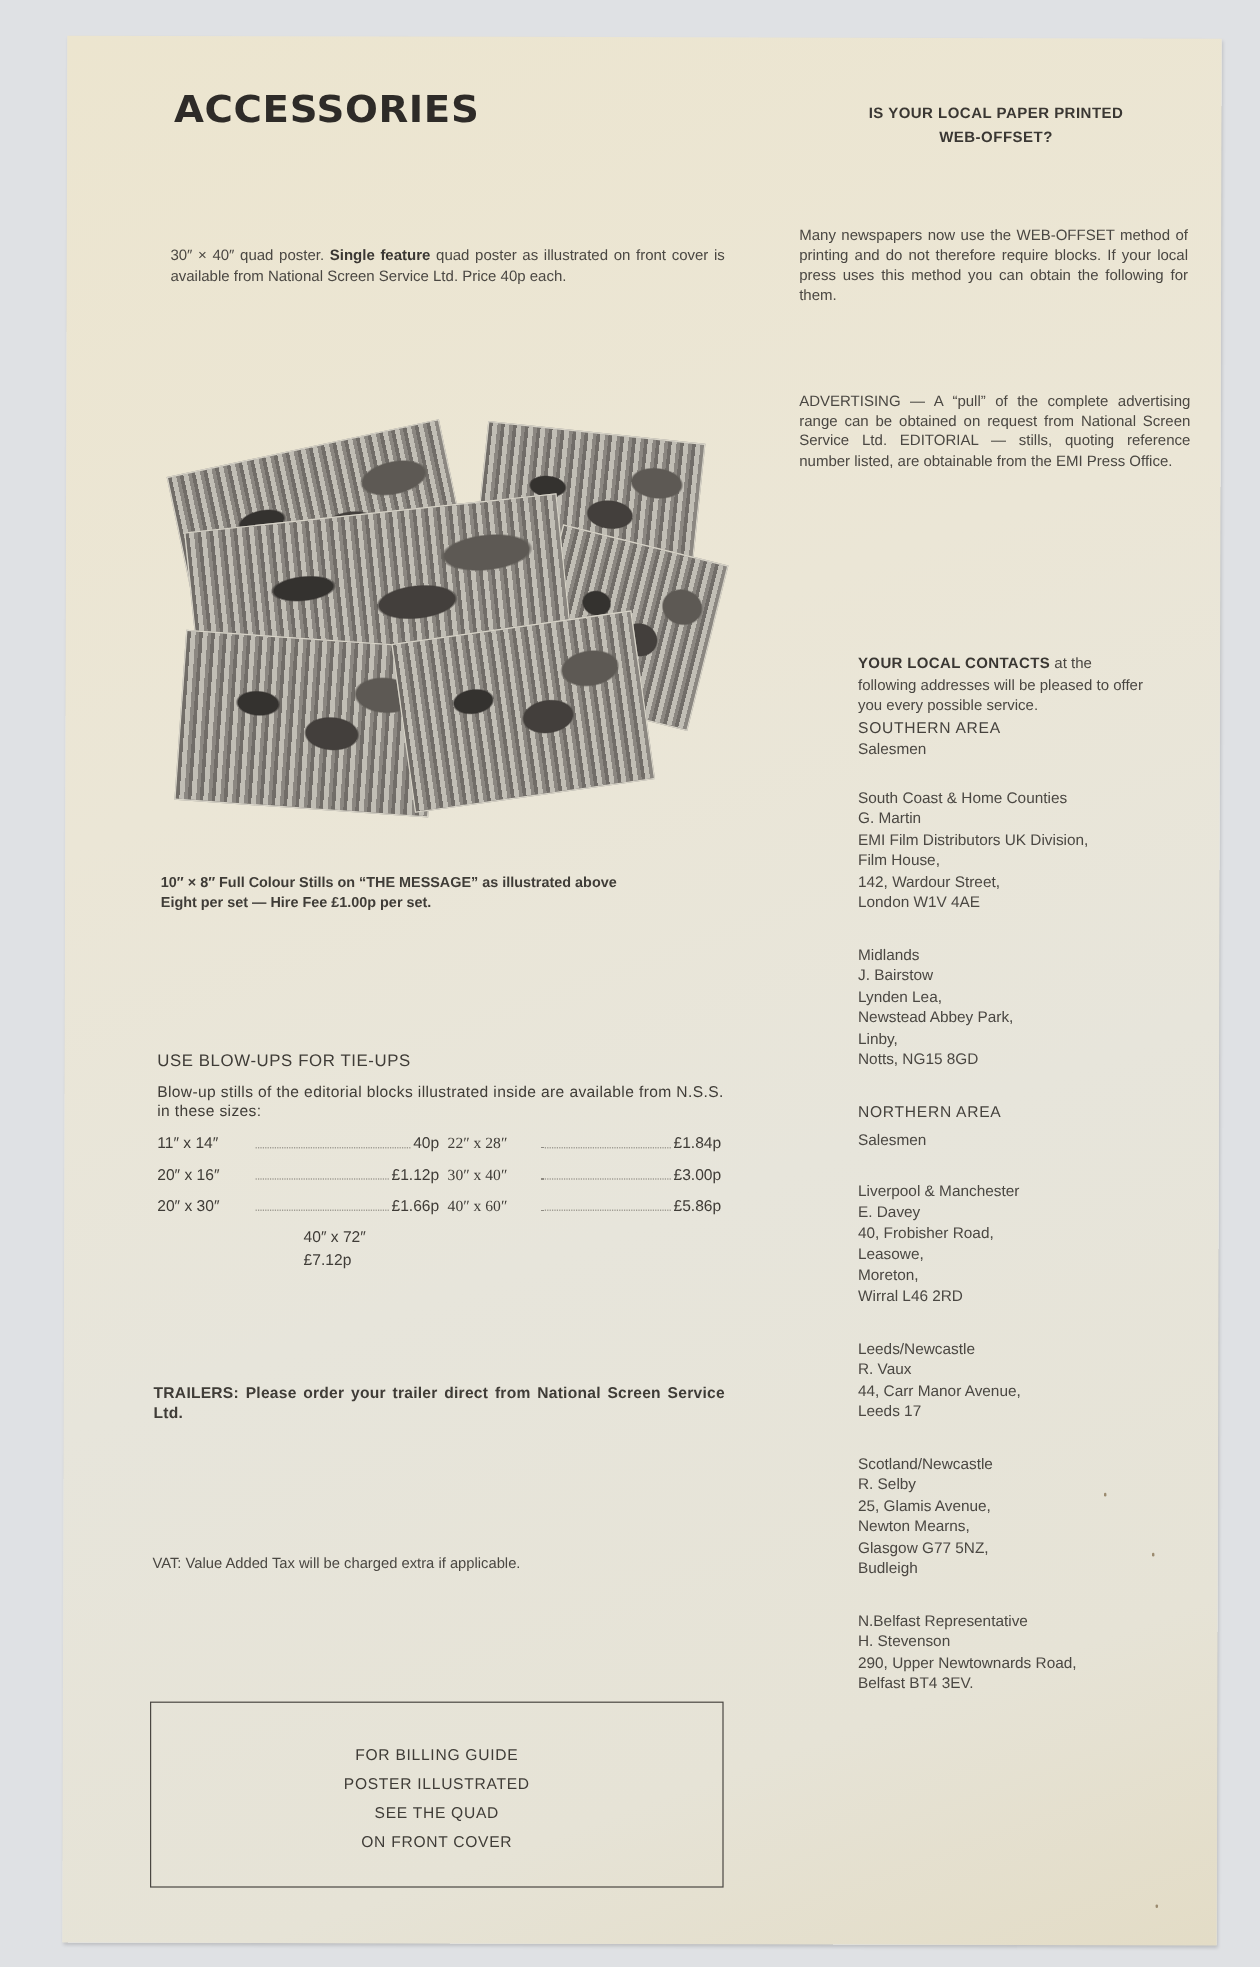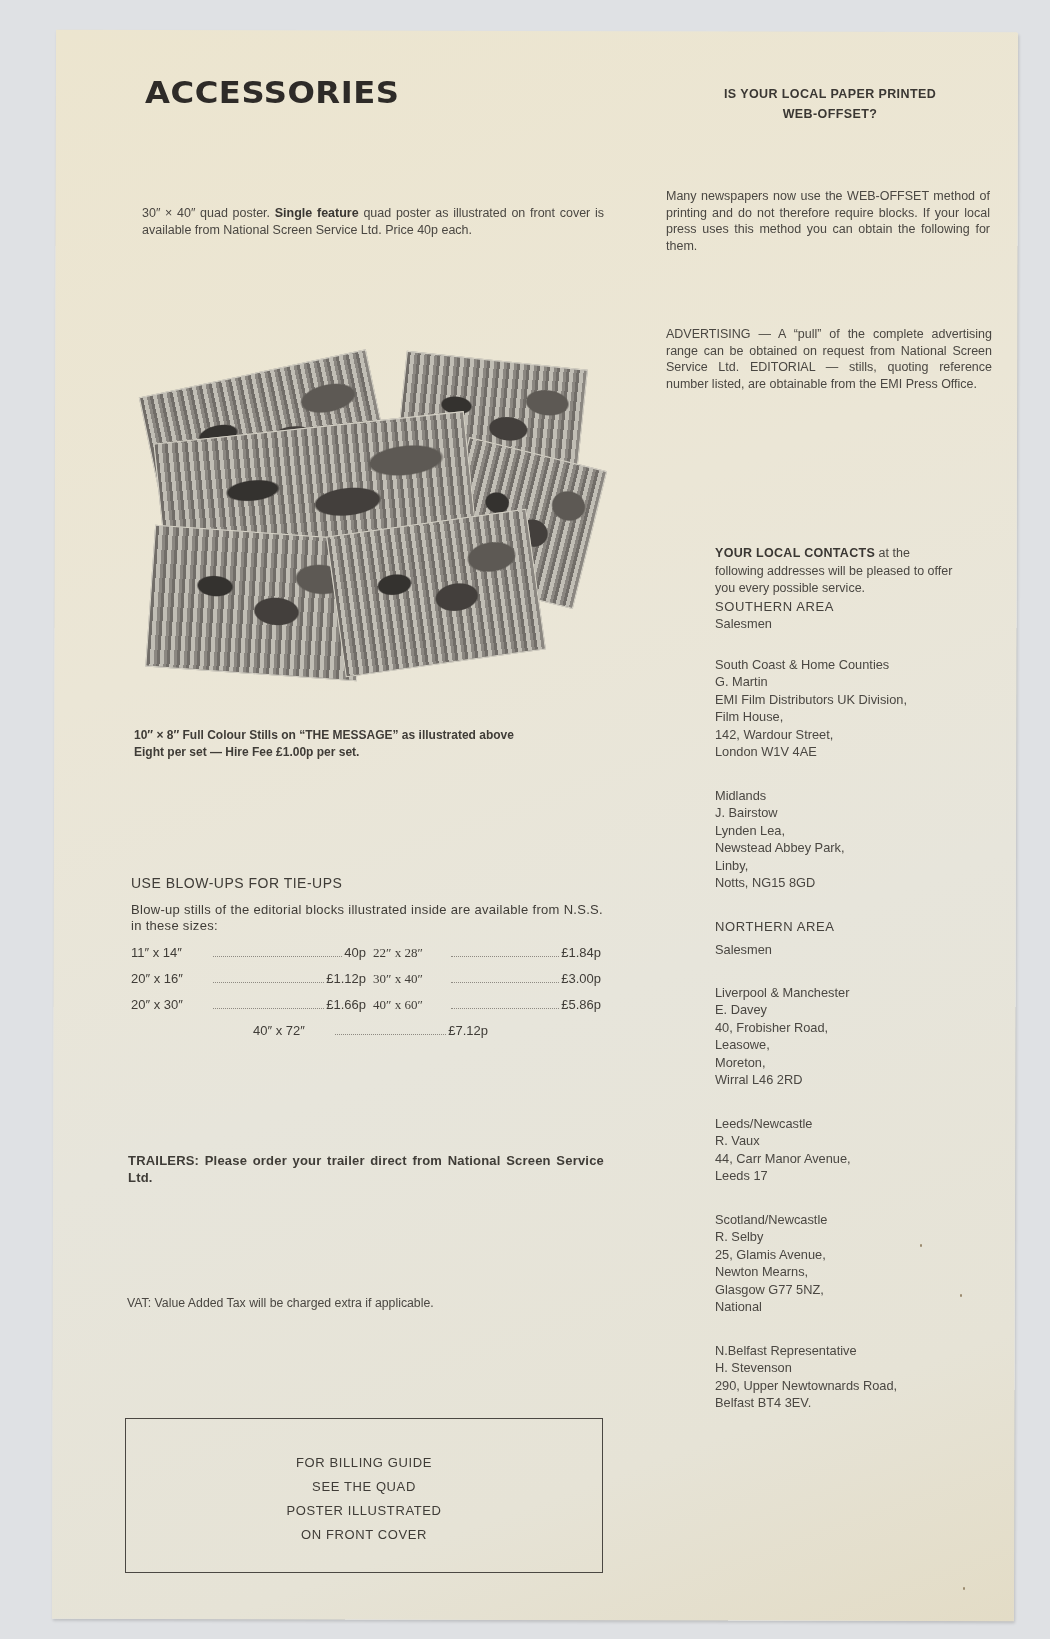--- a/index.html
+++ b/index.html
@@ -54,21 +54,21 @@
   .stills-caption { left: 134px; top: 727px; width: 470px; font-size: 12px; line-height: 17px; font-weight: bold; color: #3f3c37; }
   .blowups-head { left: 131px; top: 875px; font-size: 14px; letter-spacing: 0.5px; color: #3f3c37; }
   .blowups-text { left: 131px; top: 902px; width: 472px; font-size: 13px; line-height: 15.5px; color: #3f3c37; text-align: justify; letter-spacing: 0.3px; }
   .sizes { left: 131px; top: 945px; width: 470px; font-size: 13px; color: #3f3c37; }
   .size-row { display: flex; height: 26px; align-items: baseline; }
   .size-cell { display: flex; width: 235px; align-items: baseline; }
   .size-cell .dim { width: 82px; }
   .size-cell .dots { flex: 1; border-bottom: 1px dotted #8e8a82; margin: 0 2px 3px 0; }
   .size-cell .price { text-align: right; }
   .size-cell.second .dim { width: 78px; margin-left: 7px; font-family: Liberation Serif, serif; }
-  .size-single { margin-left: 122px; width: 235px; }
+  .size-single { margin-left: 122px; width: 235px; flex-direction: column; }
   .trailers { left: 128px; top: 1153px; width: 476px; font-size: 13px; line-height: 16.5px; color: #3f3c37; text-align: justify; font-weight: bold; letter-spacing: 0.2px; }
   .vat { left: 127px; top: 1296px; font-size: 12.3px; color: #4a4742; }
   .billing {
     left: 125px; top: 1418px; width: 478px; height: 155px;
     border: 1.5px solid #4a4742; box-sizing: border-box;
   }
   .billing-lines { position: absolute; left: 0; right: 0; top: 32px; text-align: center; font-size: 13px; line-height: 24px; letter-spacing: 0.6px; color: #3f3c37; }
   .fleck { position: absolute; width: 2px; height: 3px; background: #9b8b6f; border-radius: 1px; }
 </style>
 </head>
@@ -146,22 +146,22 @@
     </div>
   </div>
 </div>
 
 <div class="abs trailers">TRAILERS: Please order your trailer direct from National Screen Service Ltd.</div>
 <div class="abs vat">VAT: Value Added Tax will be charged extra if applicable.</div>
 
 <div class="abs billing">
   <div class="billing-lines">
     <div>FOR BILLING GUIDE</div>
+    <div>POSTER ILLUSTRATED</div>
     <div>SEE THE QUAD</div>
-    <div>POSTER ILLUSTRATED</div>
     <div>ON FRONT COVER</div>
   </div>
 </div>
 
 <div class="abs webhead">
   <div>IS YOUR LOCAL PAPER PRINTED</div>
   <div>WEB-OFFSET?</div>
 </div>
 
 <div class="abs para web">Many newspapers now use the WEB-OFFSET method of printing and do not therefore require blocks. If your local press uses this method you can obtain the following for them.</div>
@@ -213,21 +213,21 @@
     <div>44, Carr Manor Avenue,</div>
     <div>Leeds 17</div>
   </div>
 
   <div class="addr" style="margin-bottom:26px;">
     <div>Scotland/Newcastle</div>
     <div>R. Selby</div>
     <div>25, Glamis Avenue,</div>
     <div>Newton Mearns,</div>
     <div>Glasgow G77 5NZ,</div>
-    <div>National</div>
+    <div>Budleigh</div>
   </div>
 
   <div class="addr">
     <div>N.Belfast Representative</div>
     <div>H. Stevenson</div>
     <div>290, Upper Newtownards Road,</div>
     <div>Belfast BT4 3EV.</div>
   </div>
 </div>
 

